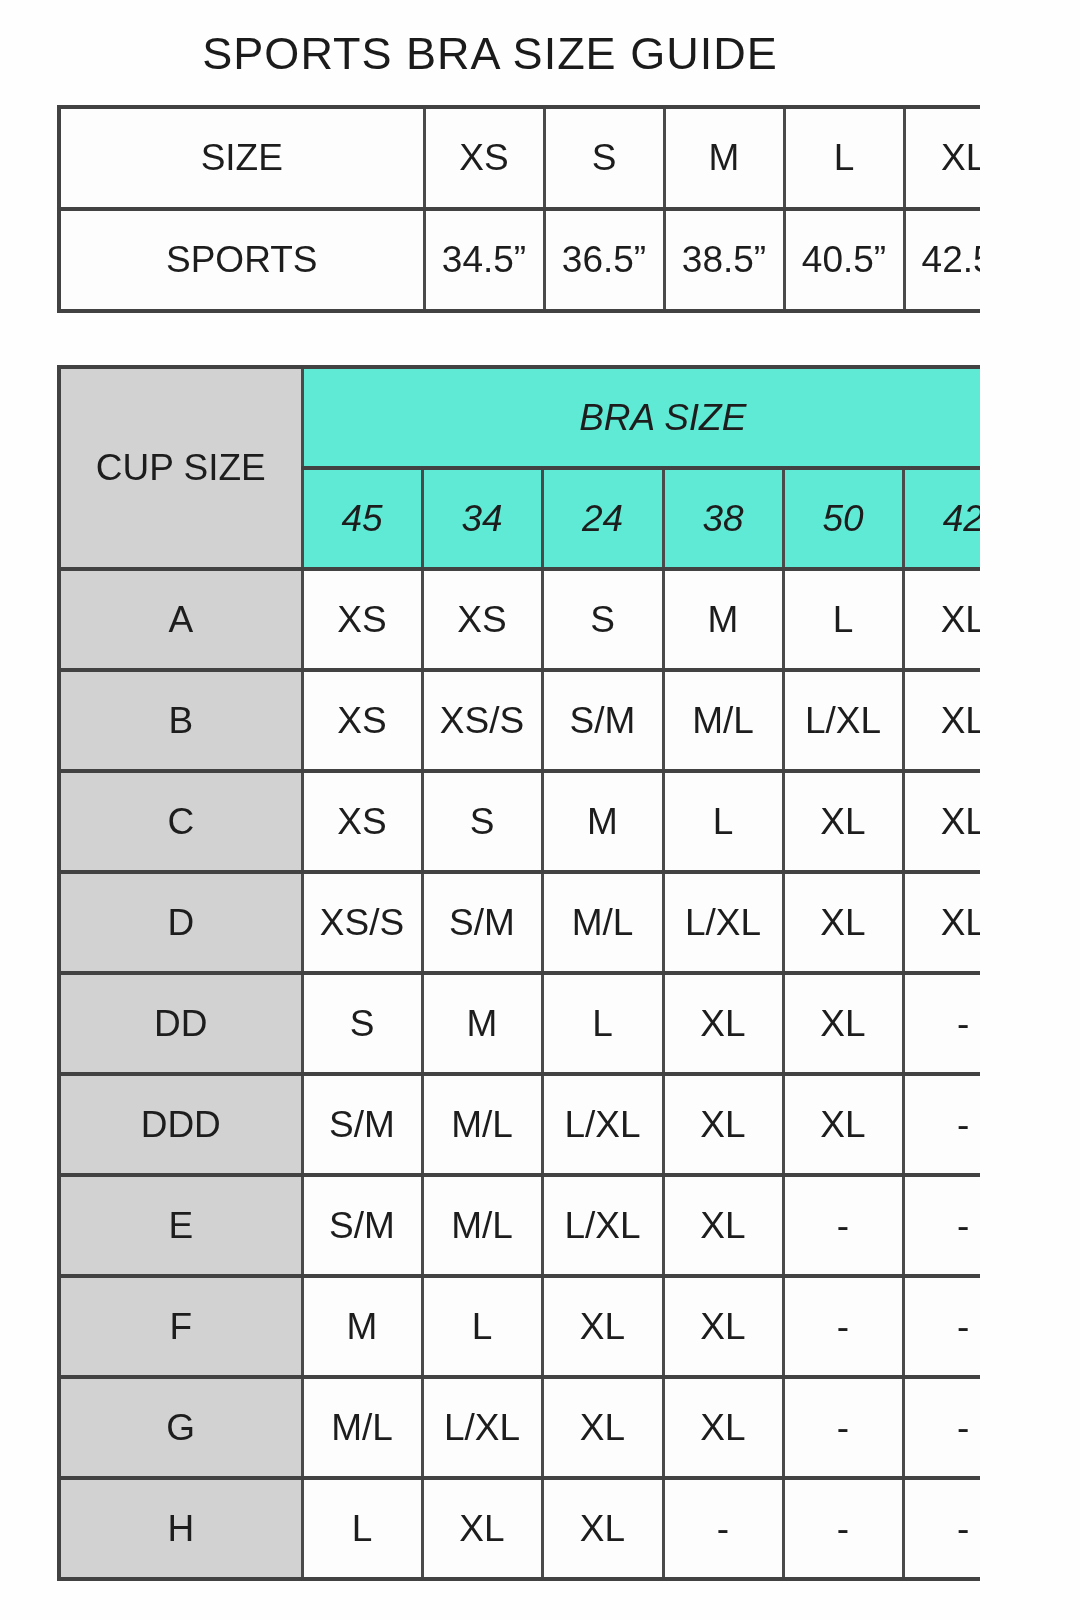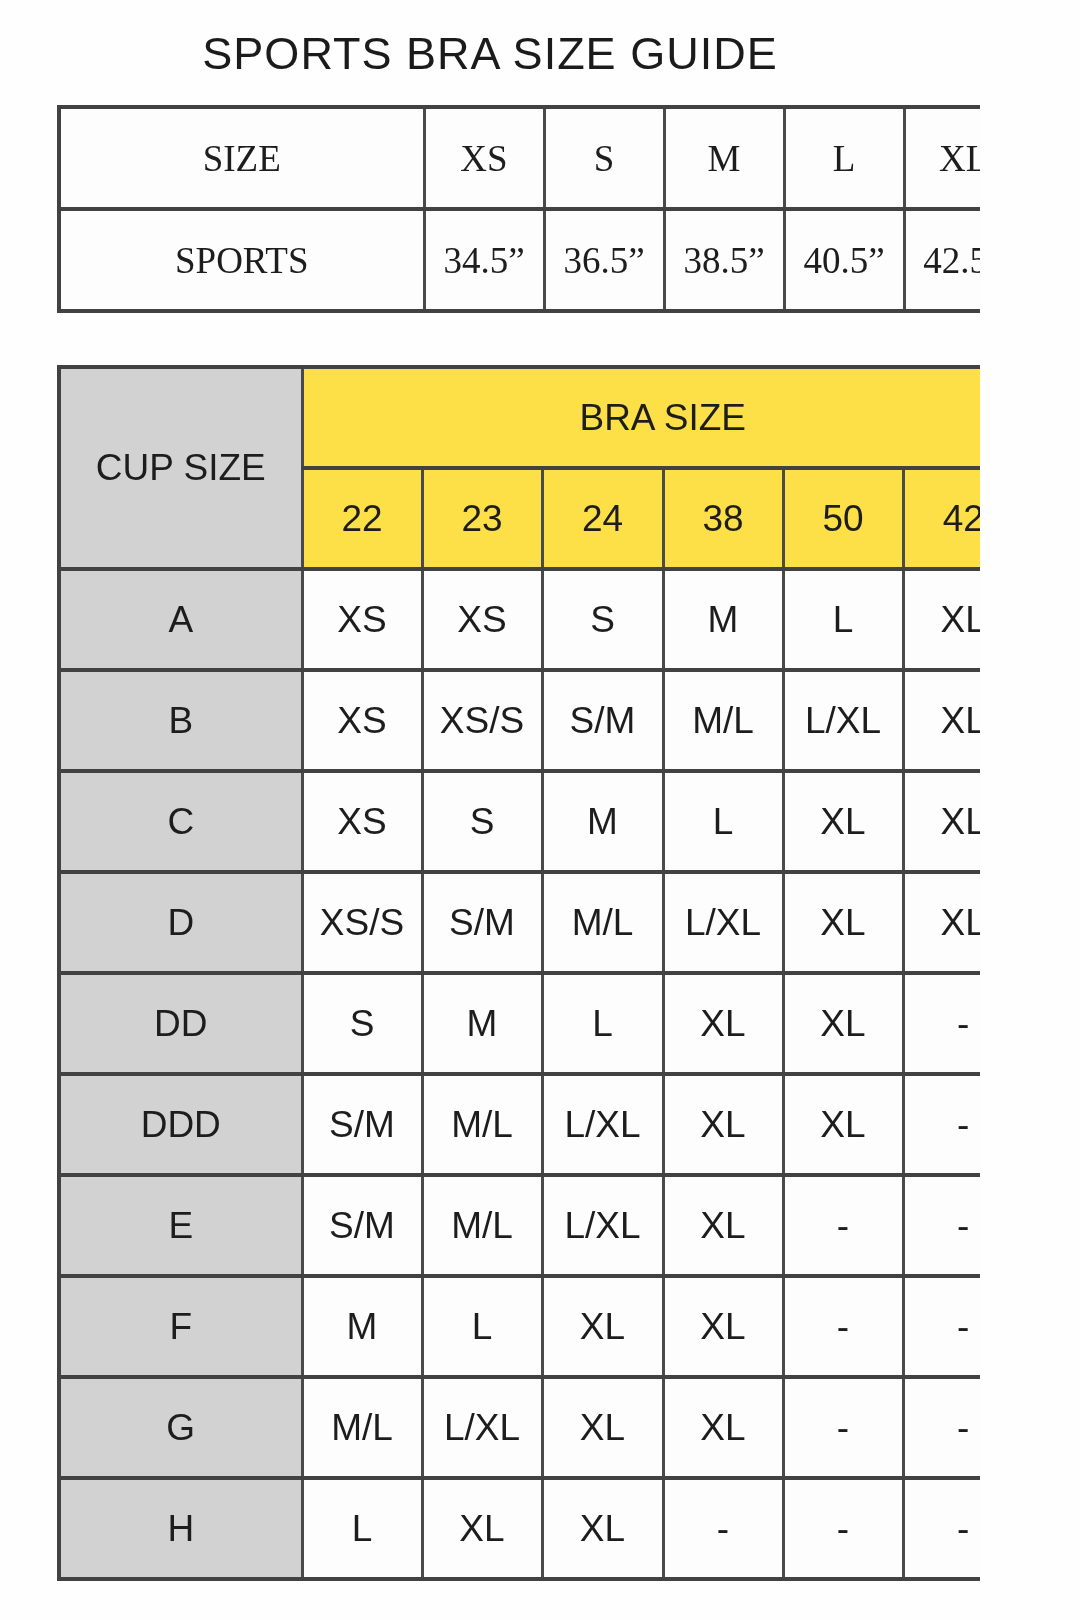--- a/index.html
+++ b/index.html
@@ -39,27 +39,27 @@
     border-top: 4px solid #424242;
     border-bottom: 4px solid #424242;
     text-align: center;
     vertical-align: middle;
     font-size: 37px;
     background: #fdfdfd;
     color: #1d1d1d;
     overflow: hidden;
   }
   .size-table { top: 105px; width: 965px; }
-  .size-table tr { height: 102px; font-family: Liberation Serif, serif; }
+  .size-table tr { height: 102px; }
   .cup-table { top: 365px; width: 965px; }
   .cup-table tr { height: 101px; }
   .corner-cell,
   .cup-label-cell { background: #d2d2d2; }
   .band-cell,
-  .band-size-cell { background: #fde047; }
+  .band-size-cell { background: #5eead4; font-style: italic; }
 </style>
 </head>
 <body>
 
 <div class="page">
 
   <h1 class="title">SPORTS BRA SIZE GUIDE</h1>
 
   <table class="size-table">
     <colgroup>
@@ -99,22 +99,22 @@
       <col style="width:120px">
         <col style="width:120px">
         <col style="width:121px">
     </colgroup>
     <tbody>
         <tr>
           <td class="corner-cell" rowspan="2">CUP SIZE</td>
           <td class="band-cell" colspan="6">BRA SIZE</td>
         </tr>
         <tr>
-          <td class="band-size-cell">22</td>
-          <td class="band-size-cell">23</td>
+          <td class="band-size-cell">45</td>
+          <td class="band-size-cell">34</td>
           <td class="band-size-cell">24</td>
           <td class="band-size-cell">38</td>
           <td class="band-size-cell">50</td>
           <td class="band-size-cell">42</td>
         </tr>
         <tr>
           <td class="cup-label-cell">A</td>
           <td class="value-cell">XS</td>
           <td class="value-cell">XS</td>
           <td class="value-cell">S</td>

